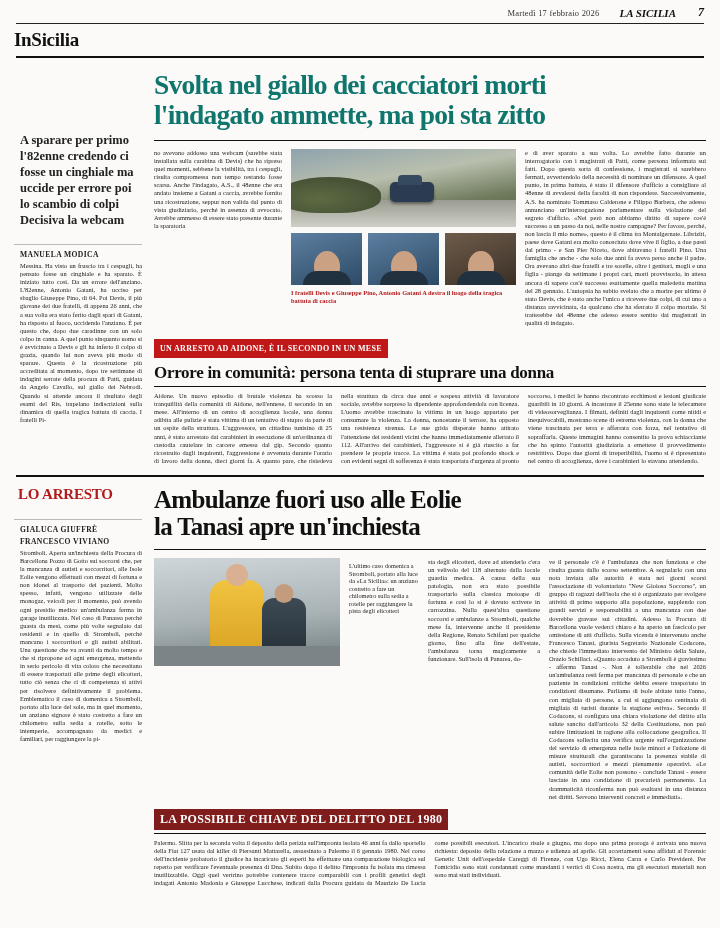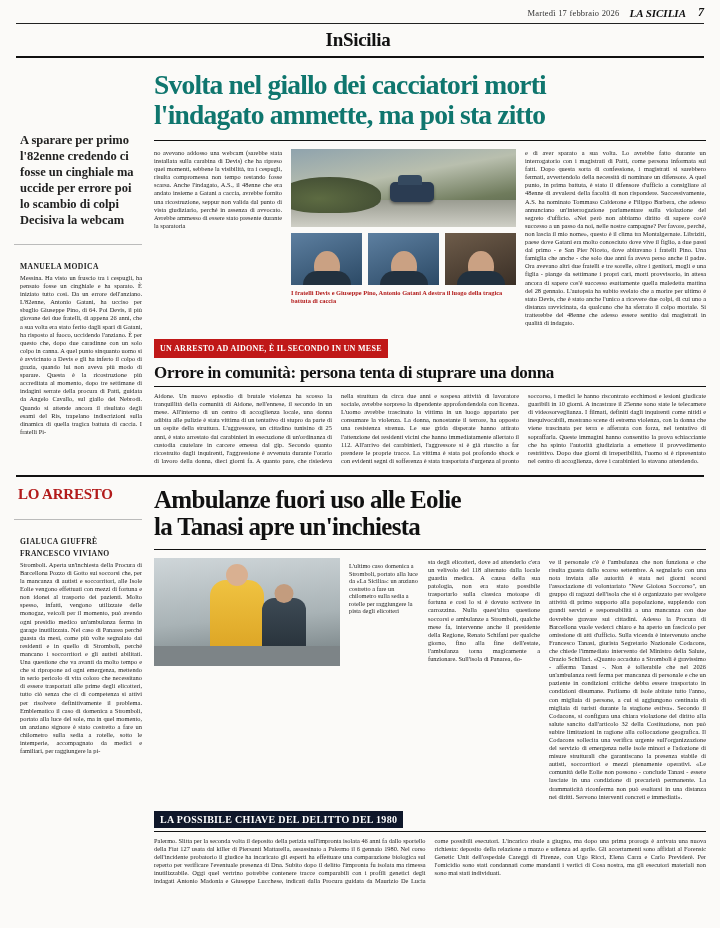--- a/index.html
+++ b/index.html
@@ -16,21 +16,21 @@
     background: #fbfaf8;
     padding: 0 14px;
     overflow: hidden;
   }
 
   
   .masthead {
     display: flex;
     align-items: center;
     justify-content: flex-end;
-    gap: 10px;
+    gap: 20px;
     padding: 5px 2px 3px 0;
     font-size: 8.5px;
     color: #333;
   }
   .masthead .date { font-family: "Liberation Serif", serif; letter-spacing: .2px; }
   .masthead .brand {
     font-family: "Liberation Serif", serif;
     font-weight: bold;
     font-style: italic;
     font-size: 11px;
@@ -39,21 +39,21 @@
   .masthead .pagenum {
     font-weight: bold;
     font-size: 12px;
     font-style: italic;
     color: #111;
     padding-left: 2px;
   }
   .rule-top { border-top: 1px solid #222; margin: 0 2px; }
 
   .section-label {
-    text-align: center;
+    text-align: left;
     font-size: 19px;
     font-weight: bold;
     letter-spacing: -.3px;
     padding: 5px 4px 5px 0;
     color: #111;
   }
   .rule-section { border-top: 2.5px solid #111; margin: 0 2px 0 2px; }
 
   
   .article-top { padding-top: 12px; display: flex; gap: 12px; }
@@ -63,21 +63,21 @@
     line-height: 16px;
     font-weight: bold;
     color: #222;
     padding-top: 62px;
     padding-left: 6px;
   }
   .byline-block {
     margin-top: 16px;
     padding-left: 6px;
     border-top: 1px solid #bbb;
-    padding-top: 17px;
+    padding-top: 5px;
   }
   .byline {
     font-size: 7.6px;
     font-weight: bold;
     letter-spacing: .4px;
     text-transform: uppercase;
     color: #222;
     margin-bottom: 3px;
   }
   .body-text {
@@ -242,22 +242,22 @@
     background: #7d8487;
   }
   .caption2 {
     font-size: 6.3px;
     line-height: 7.6px;
     color: #222;
     padding-top: 4px;
   }
 
   .banner2 {
-    background: #0f172a; color: #fff;
-    font-size: 10px; font-weight: bold; letter-spacing: .3px;
+    background: #7f1d1d; color: #fff;
+    font-size: 12px; font-weight: bold; letter-spacing: .3px;
     padding: 3px 6px; display: inline-block;
   }
   .sub-headline2 {
     font-size: 15.5px; font-weight: bold; line-height: 18px;
     color: #111; margin: 5px 0 3px 0; letter-spacing: -.3px;
   }
   .tiny { font-size: 6.4px; line-height: 8.1px; text-align: justify; color: #222; }
 </style>
 </head>
 <body>

